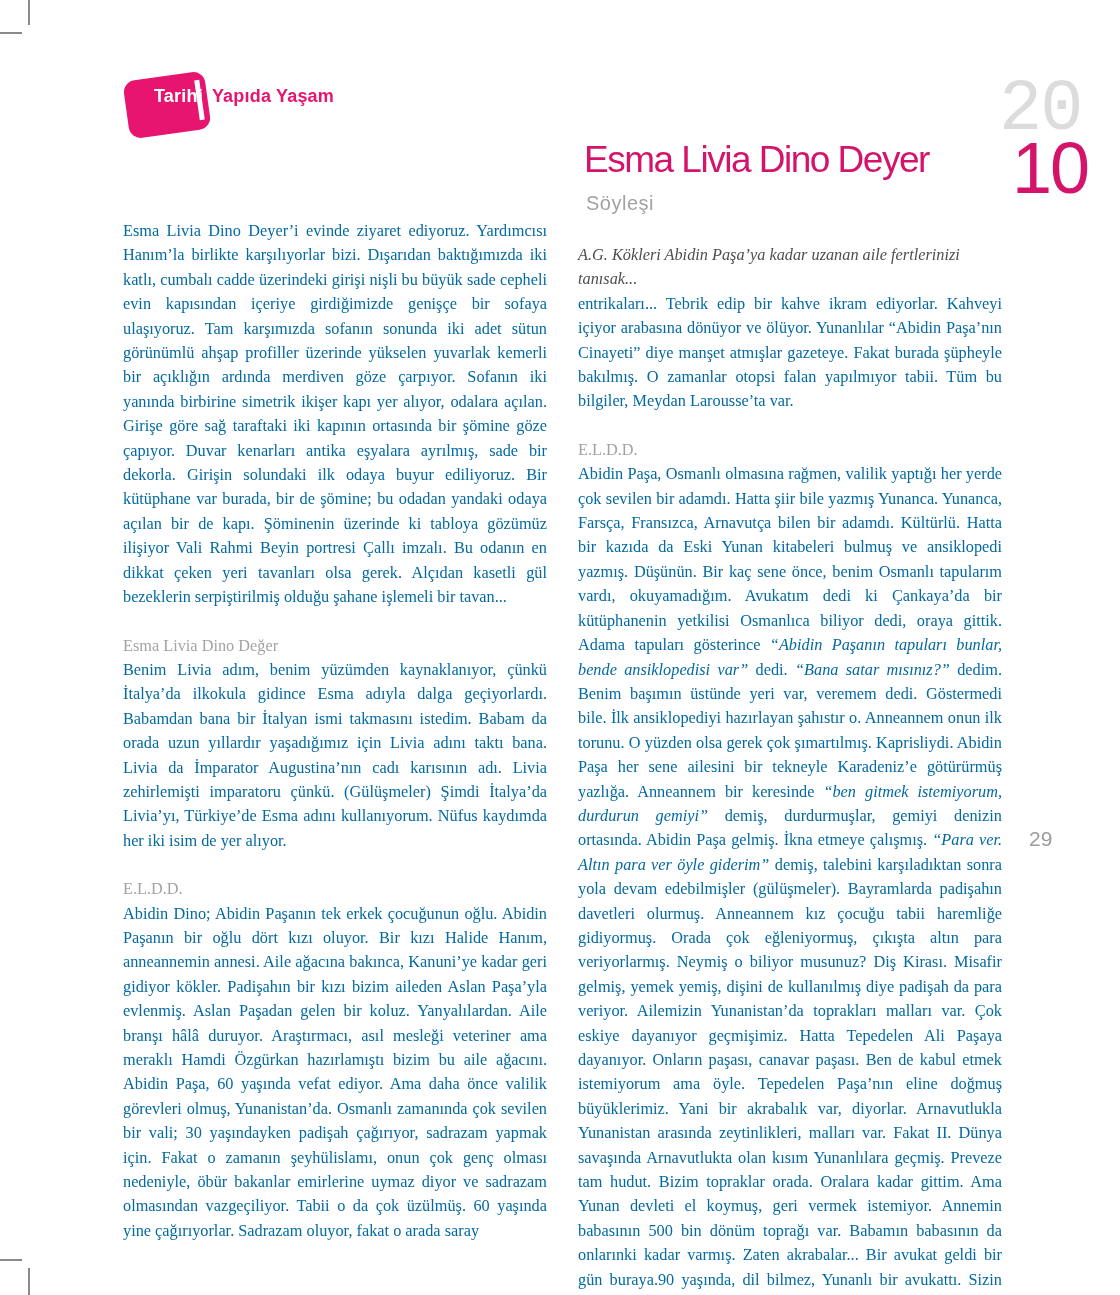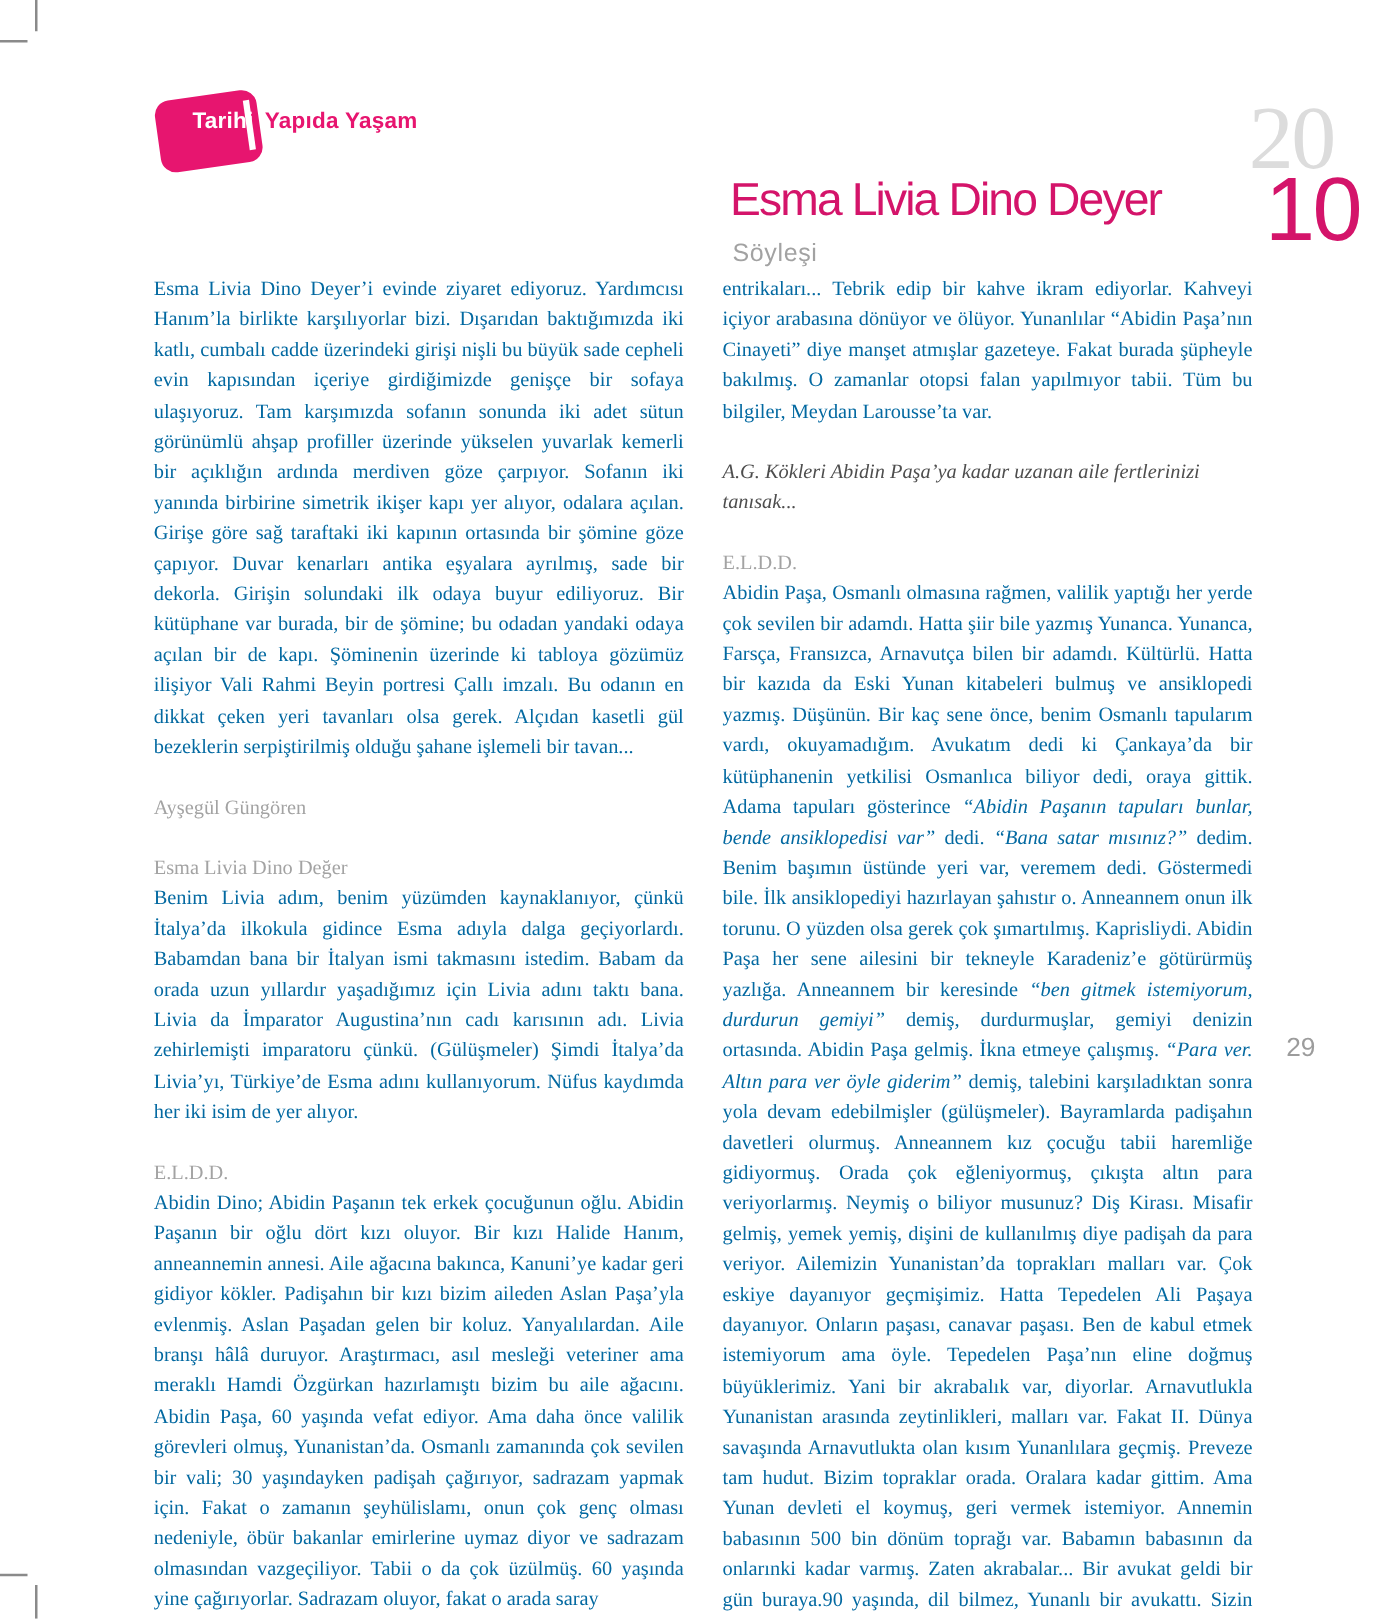--- a/index.html
+++ b/index.html
@@ -32,21 +32,21 @@
   .page-title{
     position:absolute;left:584px;top:141px;line-height:1;white-space:nowrap;
     font-family:"Liberation Sans", sans-serif;font-weight:100;font-size:37px;letter-spacing:-1.5px;
   }
   .page-subtitle{
     position:absolute;left:586px;top:192px;
     font-family:"Liberation Sans", sans-serif;font-weight:300;font-size:20px;color:#a2a2a2;letter-spacing:0.5px;
   }
   .year-top{
     position:absolute;left:999px;top:74px;line-height:1;
-    font-family:Liberation Serif, serif;font-weight:100;font-size:72px;letter-spacing:-2px;color:#dcdcdc;
+    font-family:Liberation Mono, monospace;font-weight:100;font-size:72px;letter-spacing:-2px;color:#dcdcdc;
   }
   .year-bottom{
     position:absolute;left:1002px;top:132px;line-height:1;
     font-family:"Liberation Sans", sans-serif;font-weight:100;font-size:72px;letter-spacing:-2px;
   }
 
   .page-number{
     position:absolute;left:1029px;top:827px;
     font-family:"Liberation Sans", sans-serif;font-size:21px;color:#9c9c9c;
   }
@@ -80,24 +80,23 @@
 
 <div class="page-title" style="color: rgb(212, 20, 106);">Esma Livia Dino Deyer</div>
 <div class="page-subtitle">Söyleşi</div>
 <div class="year-top" style="color: rgb(220, 220, 220);">20</div>
 <div class="year-bottom" style="color: rgb(212, 20, 106); margin-left: 10px;">10</div>
 
 <div class="page-number">29</div>
 
 <div class="col col-left">
     <div class="block p"><span>Esma Livia Dino Deyer’i evinde ziyaret ediyoruz. Yardımcısı Hanım’la birlikte karşılıyorlar bizi. Dışarıdan baktığımızda iki katlı, cumbalı cadde üzerindeki girişi nişli bu büyük sade cepheli evin kapısından içeriye girdiğimizde genişçe bir sofaya ulaşıyoruz. Tam karşımızda sofanın sonunda iki adet sütun görünümlü ahşap profiller üzerinde yükselen yuvarlak kemerli bir açıklığın ardında merdiven göze çarpıyor. Sofanın iki yanında birbirine simetrik ikişer kapı yer alıyor, odalara açılan. Girişe göre sağ taraftaki iki kapının ortasında bir şömine göze çapıyor. Duvar kenarları antika eşyalara ayrılmış, sade bir dekorla. Girişin solundaki ilk odaya buyur ediliyoruz. Bir kütüphane var burada, bir de şömine;  bu odadan yandaki odaya açılan bir de kapı.  Şöminenin üzerinde ki tabloya gözümüz ilişiyor Vali Rahmi Beyin portresi Çallı imzalı. Bu odanın en dikkat çeken yeri tavanları olsa gerek. Alçıdan kasetli gül bezeklerin serpiştirilmiş olduğu şahane işlemeli bir tavan...</span></div>
-    <div class="block speaker mt"><span>Ayşegül Güngören</span></div>
     <div class="block speaker mt"><span>Esma Livia Dino Değer</span></div>
     <div class="block p"><span>Benim Livia adım, benim yüzümden kaynaklanıyor, çünkü İtalya’da ilkokula gidince Esma adıyla dalga geçiyorlardı. Babamdan bana bir İtalyan ismi takmasını istedim. Babam da orada uzun yıllardır yaşadığımız için Livia adını taktı bana. Livia da İmparator Augustina’nın cadı karısının adı. Livia zehirlemişti imparatoru çünkü. (Gülüşmeler) Şimdi İtalya’da Livia’yı, Türkiye’de Esma adını kullanıyorum. Nüfus kaydımda her iki isim de yer alıyor.</span></div>
     <div class="block speaker mt"><span>E.L.D.D.</span></div>
     <div class="block p"><span>Abidin Dino; Abidin Paşanın tek erkek çocuğunun oğlu. Abidin Paşanın bir oğlu dört kızı oluyor. Bir kızı Halide Hanım, anneannemin annesi. Aile ağacına bakınca, Kanuni’ye kadar geri gidiyor kökler. Padişahın bir kızı bizim aileden Aslan Paşa’yla evlenmiş. Aslan Paşadan gelen bir koluz. Yanyalılardan. Aile branşı hâlâ duruyor. Araştırmacı, asıl mesleği veteriner ama meraklı Hamdi Özgürkan hazırlamıştı bizim bu aile ağacını. Abidin Paşa, 60 yaşında vefat ediyor. Ama daha önce valilik görevleri olmuş, Yunanistan’da. Osmanlı zamanında çok sevilen bir vali; 30 yaşındayken padişah çağırıyor, sadrazam yapmak için. Fakat o zamanın şeyhülislamı, onun çok genç olması nedeniyle, öbür bakanlar emirlerine uymaz diyor ve sadrazam olmasından vazgeçiliyor. Tabii o da çok üzülmüş. 60 yaşında yine çağırıyorlar. Sadrazam oluyor, fakat o arada saray</span></div>
   </div>
 <div class="col col-right">
+    <div class="block question mt"><span>A.G. Kökleri Abidin Paşa’ya kadar uzanan aile fertlerinizi tanısak...</span></div>
     <div class="block p"><span>entrikaları... Tebrik edip bir kahve ikram ediyorlar. Kahveyi içiyor arabasına dönüyor ve ölüyor. Yunanlılar “Abidin Paşa’nın Cinayeti” diye manşet atmışlar gazeteye. Fakat burada şüpheyle bakılmış. O zamanlar otopsi falan yapılmıyor tabii. Tüm bu bilgiler, Meydan Larousse’ta var.</span></div>
-    <div class="block question mt"><span>A.G. Kökleri Abidin Paşa’ya kadar uzanan aile fertlerinizi tanısak...</span></div>
     <div class="block speaker mt"><span>E.L.D.D.</span></div>
     <div class="block p"><span>Abidin Paşa, Osmanlı olmasına rağmen, valilik yaptığı her yerde çok sevilen bir adamdı. Hatta şiir bile yazmış Yunanca. Yunanca, Farsça, Fransızca, Arnavutça bilen bir adamdı. Kültürlü. Hatta bir kazıda da Eski Yunan kitabeleri bulmuş ve ansiklopedi yazmış. Düşünün. Bir kaç sene önce, benim Osmanlı tapularım vardı, okuyamadığım. Avukatım dedi ki Çankaya’da bir kütüphanenin yetkilisi Osmanlıca biliyor dedi, oraya gittik. Adama tapuları gösterince </span><em>“Abidin Paşanın tapuları bunlar, bende ansiklopedisi var”</em><span> dedi. </span><em>“Bana satar mısınız?”</em><span> dedim. Benim başımın üstünde yeri var, veremem dedi. Göstermedi bile. İlk ansiklopediyi hazırlayan şahıstır o. Anneannem onun ilk torunu. O yüzden olsa gerek çok şımartılmış. Kaprisliydi. Abidin Paşa her sene ailesini bir tekneyle Karadeniz’e götürürmüş yazlığa. Anneannem bir keresinde </span><em>“ben gitmek istemiyorum, durdurun gemiyi”</em><span> demiş, durdurmuşlar, gemiyi denizin ortasında. Abidin Paşa gelmiş. İkna etmeye çalışmış. </span><em>“Para ver. Altın para ver öyle giderim”</em><span> demiş, talebini karşıladıktan sonra yola devam edebilmişler (gülüşmeler). Bayramlarda padişahın davetleri olurmuş. Anneannem kız çocuğu tabii haremliğe gidiyormuş. Orada çok eğleniyormuş, çıkışta altın para veriyorlarmış. Neymiş o biliyor musunuz? Diş Kirası. Misafir gelmiş, yemek yemiş, dişini de kullanılmış diye padişah da para veriyor.  Ailemizin Yunanistan’da toprakları malları var. Çok eskiye dayanıyor geçmişimiz. Hatta Tepedelen Ali Paşaya dayanıyor. Onların paşası, canavar paşası. Ben de kabul etmek istemiyorum ama öyle. Tepedelen Paşa’nın eline doğmuş büyüklerimiz. Yani bir akrabalık var, diyorlar. Arnavutlukla Yunanistan arasında zeytinlikleri, malları var. Fakat II. Dünya savaşında Arnavutlukta olan kısım Yunanlılara geçmiş. Preveze tam hudut. Bizim topraklar orada. Oralara kadar gittim. Ama Yunan devleti el koymuş, geri vermek istemiyor. Annemin babasının 500 bin dönüm toprağı var. Babamın babasının da onlarınki kadar varmış. Zaten akrabalar... Bir avukat geldi bir gün buraya.90 yaşında, dil bilmez, Yunanlı bir avukattı. Sizin Yunanistan’daki malınızı Yunan hükümetini kaldıramaz demişti. Davalar sürdü uzun yıllar, hâlâ sürüyor mudur bilmem? Babamın babası ile anneannemin büyük babası kardeş. Nesil farkı var. Halamın çocuklarıyla babam yaşıttı. Babamın ablası</span></div>
   </div>
 
 </body></html>

